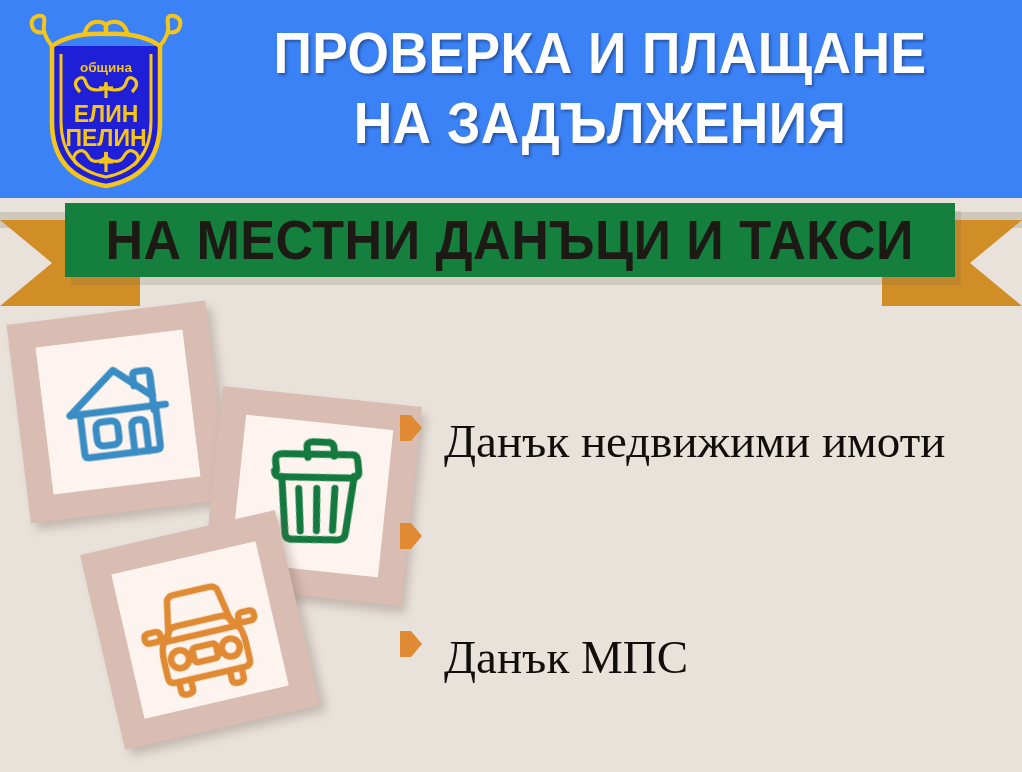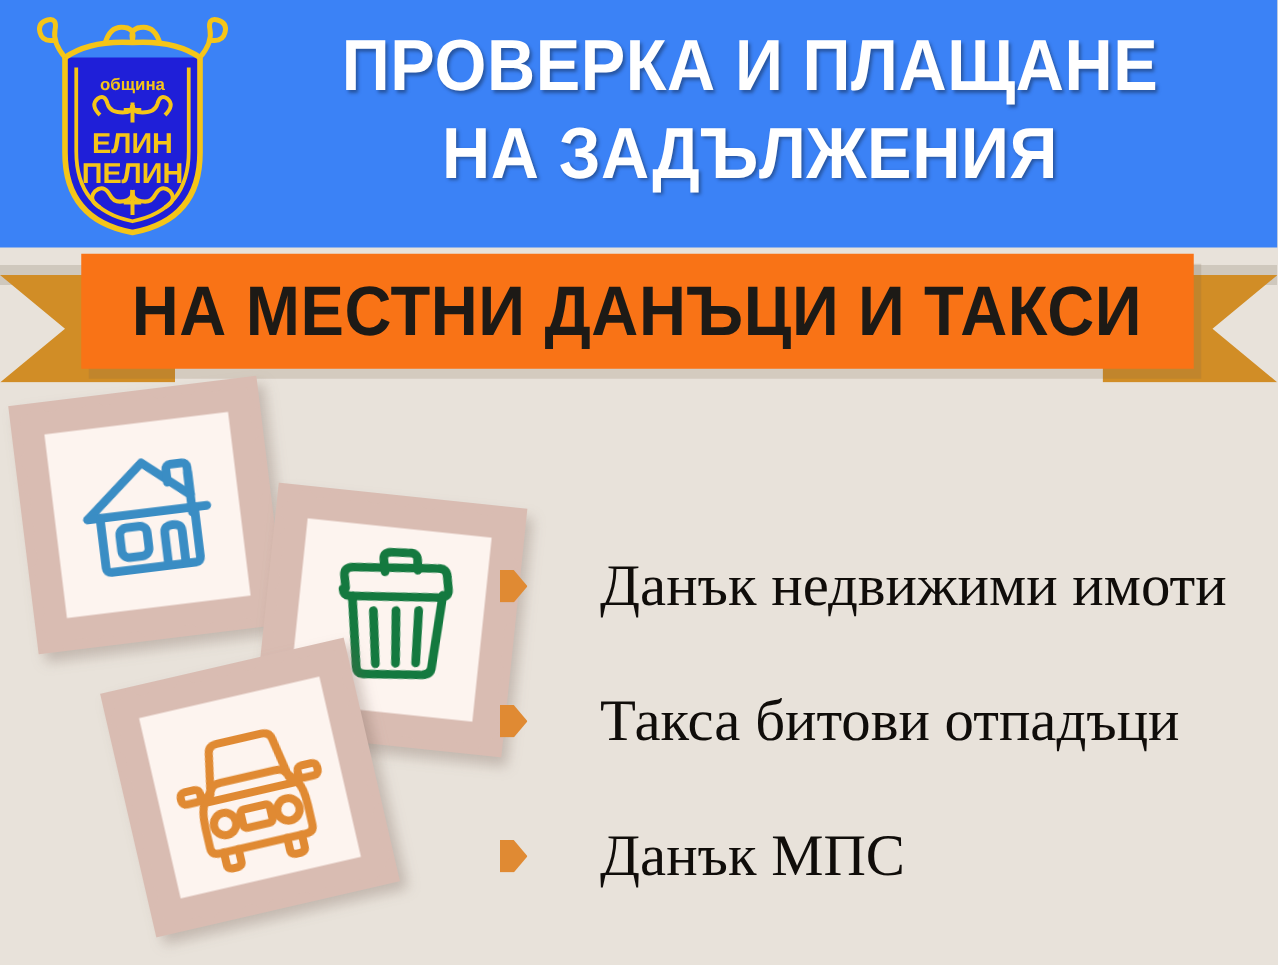--- a/index.html
+++ b/index.html
@@ -82,22 +82,22 @@
     height: 16px;
     background: #cfc8bd;
   }
   .ribbon-tail-shadow.left  { left: 0; clip-path: polygon(0 0, 110px 0, 96px 16px, 0 16px); }
   .ribbon-tail-shadow.right { right: 0; clip-path: polygon(0 0, 110px 0, 110px 16px, 14px 16px); }
 
   .ribbon-band {
     position: absolute;
     left: 65px; top: 5px;
     width: 890px;
-    height: 92px;
-    background: #f97316;
+    height: 74px;
+    background: #15803d;
     box-shadow: 6px 8px 0 rgba(120,100,70,0.18);
     display: flex;
     align-items: center;
     justify-content: center;
   }
 
   .ribbon-text {
     color: #1d1a16;
     font-family: "Liberation Sans Narrow", "Liberation Sans", sans-serif;
     font-weight: 700;
@@ -136,23 +136,22 @@
   .stamp-car   { left: 100px; top: 230px; transform: rotate(-13deg); }
 
   
   .list {
     position: absolute;
     left: 400px; top: 415px;
     width: 610px;
   }
   .list-item {
     display: flex;
-    align-items: center;
+    align-items: flex-start;
     height: 108px;
-    gap: 36px;
   }
   .bullet {
     width: 22px; height: 26px;
     flex: 0 0 auto;
     margin-right: 22px;
     background: #e08a33;
     clip-path: polygon(0 0, 11px 0, 22px 13px, 11px 26px, 0 26px);
   }
   .list-label {
     color: #100d0a;
@@ -407,21 +406,20 @@
 
   <div class="list">
 
     <div class="list-item">
       <span class="bullet"></span>
       <span class="list-label">Данък недвижими имоти</span>
     </div>
 
     <div class="list-item">
       <span class="bullet"></span>
-      <span class="list-label">Такса битови отпадъци</span>
     </div>
 
     <div class="list-item">
       <span class="bullet"></span>
       <span class="list-label">Данък МПС</span>
     </div>
   </div>
 
 </div>
 

